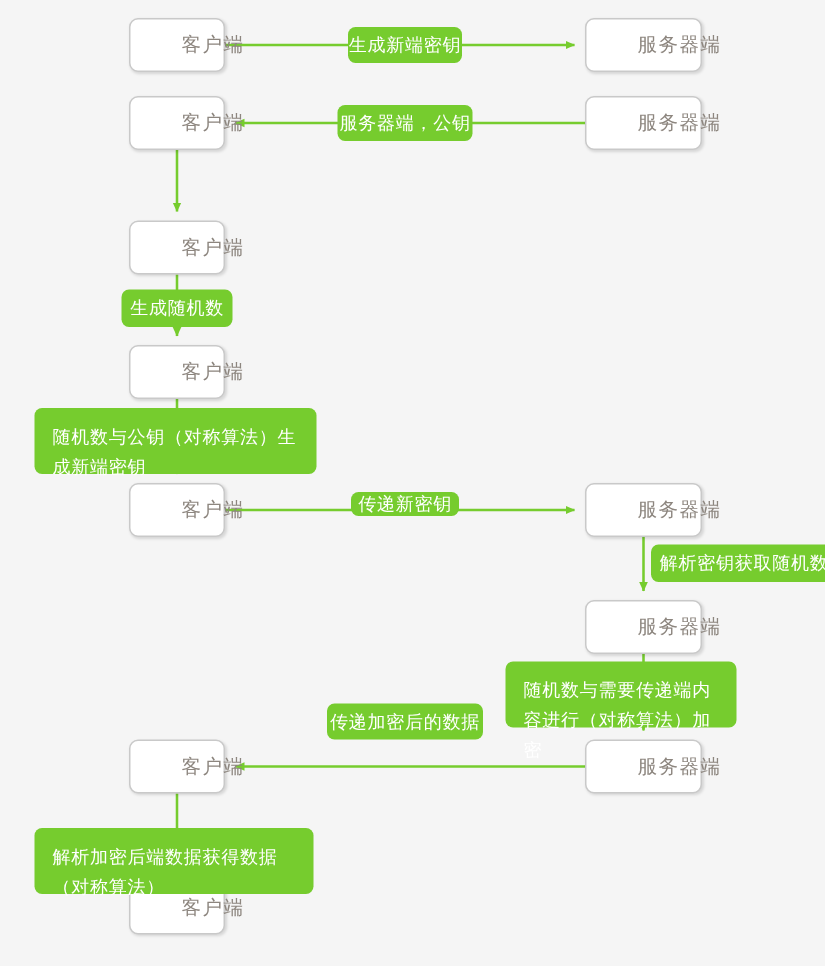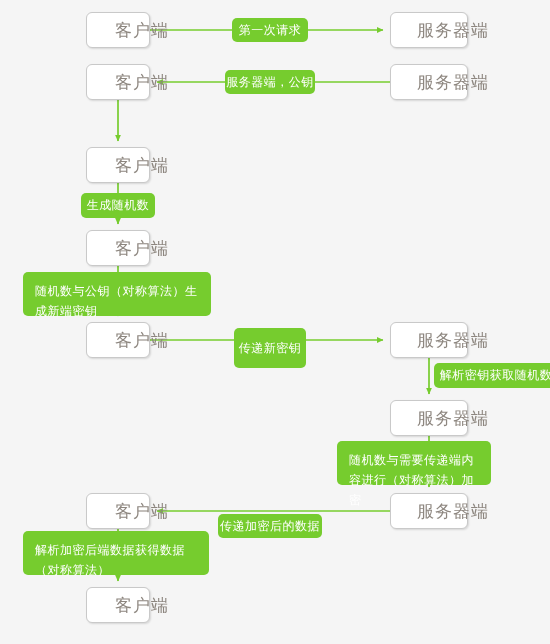--- a/index.html
+++ b/index.html
@@ -27,21 +27,21 @@
     height: 644px;
     pointer-events: none;
   }
   .node {
     position: absolute;
     box-sizing: border-box;
     background: #ffffff;
     border: 1px solid #c9c9c9;
     border-radius: 6px;
     color: #8d867f;
-    font-size: 17px;
+    font-size: 13px;
     letter-spacing: 1px;
     display: flex;
     align-items: center;
     justify-content: center;
     box-shadow: 1px 1px 2px rgba(0,0,0,0.13);
     white-space: nowrap;
     padding-left: 48px;
   }
   .label {
     position: absolute;
@@ -103,23 +103,23 @@
   <div class="node" style="left: 390px; top: 64px; width: 78px; height: 36px;">服务器端</div>
   <div class="node" style="left: 86px; top: 147px; width: 64px; height: 36px;">客户端</div>
   <div class="node" style="left: 86px; top: 230px; width: 64px; height: 36px;">客户端</div>
   <div class="node" style="left: 86px; top: 322px; width: 64px; height: 36px;">客户端</div>
   <div class="node" style="left: 390px; top: 322px; width: 78px; height: 36px;">服务器端</div>
   <div class="node" style="left: 390px; top: 400px; width: 78px; height: 36px;">服务器端</div>
   <div class="node" style="left: 390px; top: 493px; width: 78px; height: 36px;">服务器端</div>
   <div class="node" style="left: 86px; top: 493px; width: 64px; height: 36px;">客户端</div>
   <div class="node" style="left: 86px; top: 587px; width: 64px; height: 36px;">客户端</div>
 
-  <div class="label" style="left: 232px; top: 18px; width: 76px; height: 24px;">第一次请求</div>
+  <div class="label" style="left: 232px; top: 18px; width: 76px; height: 24px;">生成新端密钥</div>
   <div class="label" style="left: 225px; top: 70px; width: 90px; height: 24px;">服务器端，公钥</div>
   <div class="label" style="left: 81px; top: 193px; width: 74px; height: 25px; font-family: Liberation Mono, monospace;">生成随机数</div>
   <div class="label multi" style="left: 23px; top: 272px; width: 188px; height: 44px;">随机数与公钥（对称算法）生成新端密钥</div>
-  <div class="label" style="left: 234px; top: 328px; width: 72px; height: 40px;">传递新密钥</div>
+  <div class="label" style="left: 234px; top: 328px; width: 72px; height: 16px;">传递新密钥</div>
   <div class="label" style="left: 386px; top: 363px; width: 124px; height: 25px; margin-left: 48px;">解析密钥获取随机数</div>
   <div class="label multi" style="left: 337px; top: 441px; width: 154px; height: 44px;">随机数与需要传递端内容进行（对称算法）加密</div>
-  <div class="label" style="left: 218px; top: 514px; width: 104px; height: 24px;">传递加密后的数据</div>
-  <div class="label multi" style="left: 23px; top: 531px; width: 186px; height: 44px;">解析加密后端数据获得数据（对称算法）</div>
+  <div class="label" style="left: 218px; top: 469px; width: 104px; height: 24px;">传递加密后的数据</div>
+  <div class="label multi" style="left: 23px; top: 552px; width: 186px; height: 44px;">解析加密后端数据获得数据（对称算法）</div>
 
 </div>
 
 </body></html>

